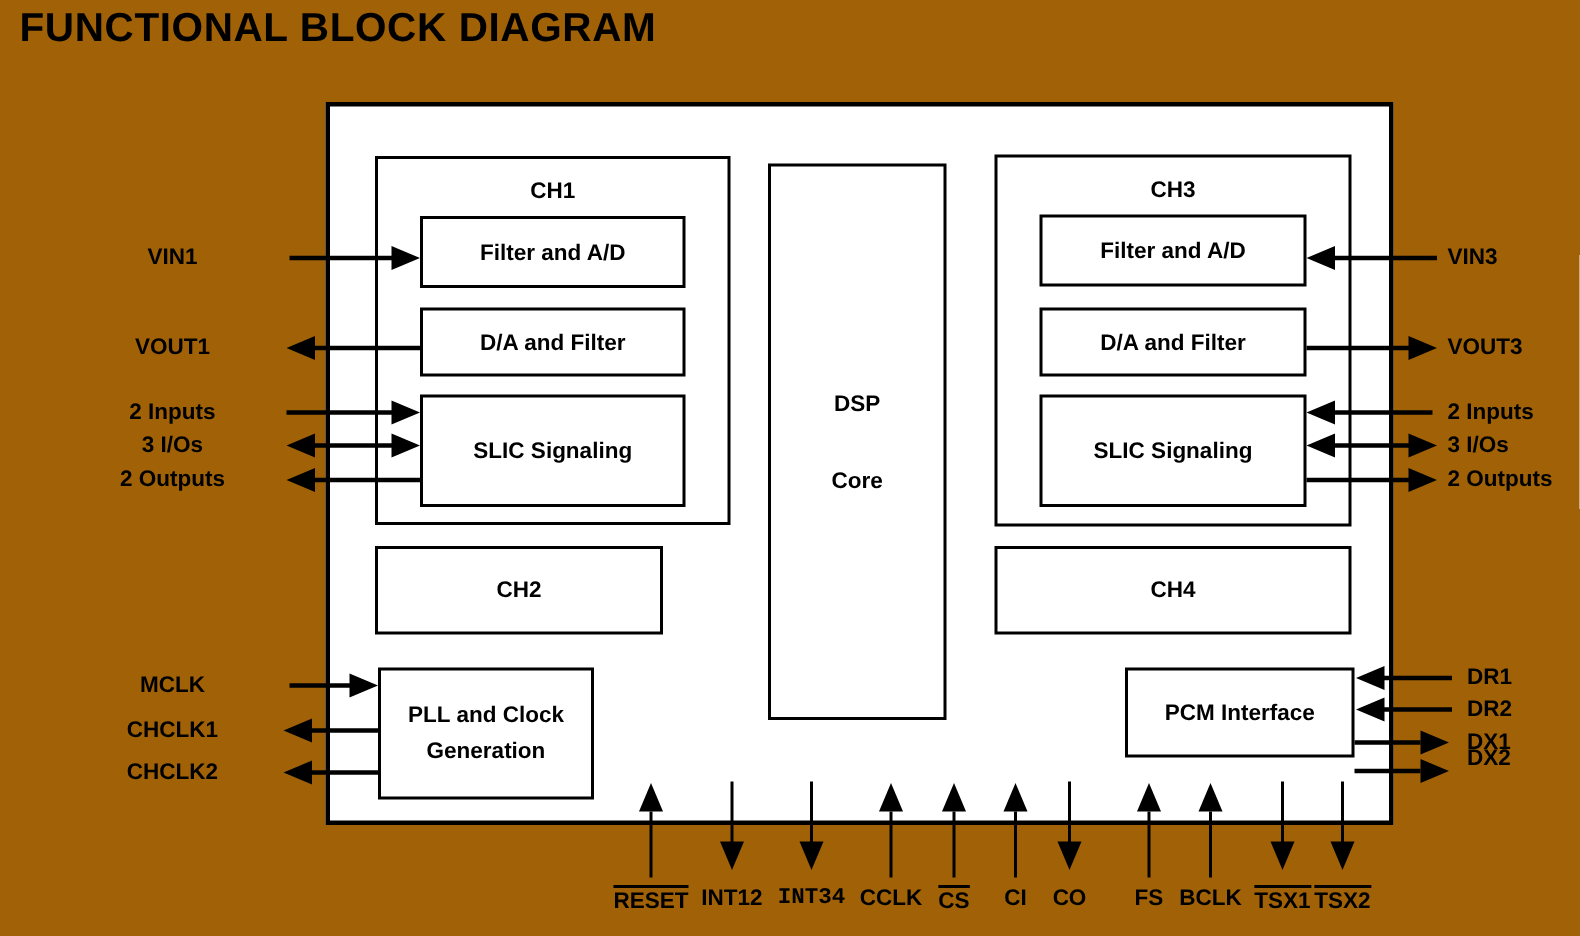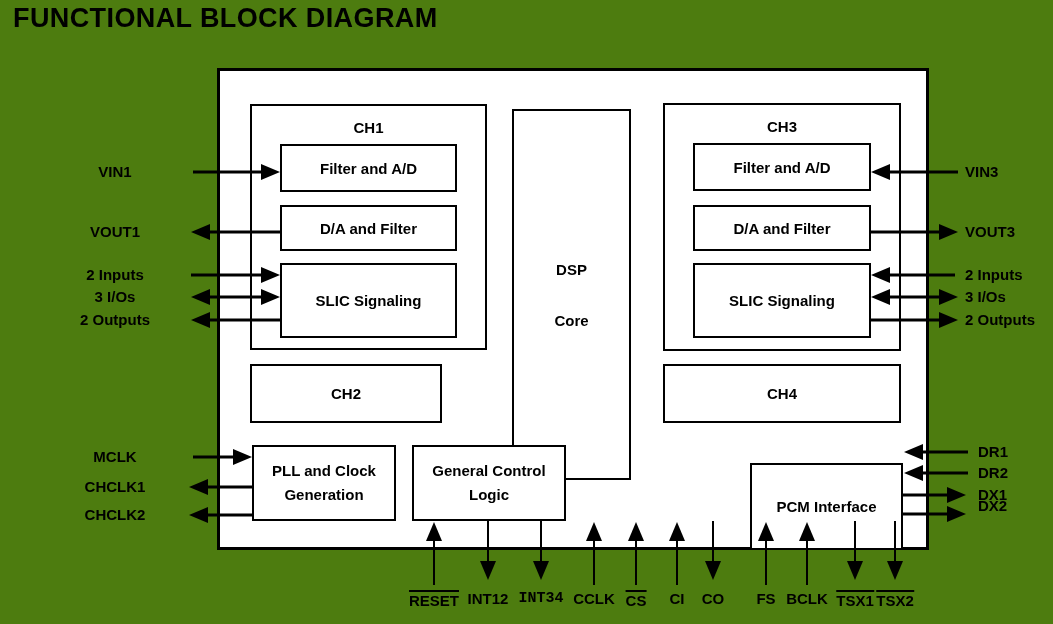--- a/index.html
+++ b/index.html
@@ -1,17 +1,17 @@
 <!DOCTYPE html>
 <html><head>
 <meta charset="utf-8">
 <style>
   html,body{margin:0;padding:0;background:#ffffff;}
   body{width:1053px;height:624px;overflow:hidden;font-family:"Liberation Sans",sans-serif;color:#000;}
-  .diagram{position:relative;width:1053px;height:624px;background:#4d7c0f;}
+  .diagram{position:relative;width:1053px;height:624px;background:#a16207;}
   .title{position:absolute;left:13px;top:3px;font-size:27px;font-weight:bold;letter-spacing:0.4px;white-space:nowrap;}
   .box{position:absolute;border:2px solid #000;box-sizing:border-box;background:#fff;}
   .outer{border-width:3px;}
   .center{display:flex;align-items:center;justify-content:center;text-align:center;}
   .blabel{font-weight:bold;font-size:15px;}
   .chlabel{position:absolute;top:13px;left:0;right:0;text-align:center;font-weight:bold;font-size:15px;}
   .dsp-text{position:absolute;inset:0;display:flex;flex-direction:column;align-items:center;justify-content:center;gap:34px;font-weight:bold;font-size:15px;}
   .two-line{text-align:center;line-height:24px;font-weight:bold;font-size:15px;}
   .lbl{position:absolute;font-weight:bold;font-size:15px;line-height:18px;white-space:nowrap;}
   .left-lbl{left:40px;width:150px;text-align:center;}
@@ -64,33 +64,27 @@
     <span class="blabel">D/A and Filter</span>
   </div>
   <div class="box center" style="left:693px;top:263px;width:178px;height:75px;">
     <span class="blabel">SLIC Signaling</span>
   </div>
 
   <div class="box center" style="left:663px;top:364px;width:238px;height:59px;">
     <span class="blabel">CH4</span>
   </div>
 
-  <div class="box center" style="left:252px;top:445px;width:144px;height:76px;">
+  <div class="box center" style="left:252px;top:445px;width:144px;height:88px;">
     <div class="two-line">
       <div>PLL and Clock</div>
       <div>Generation</div>
     </div>
   </div>
-  <div class="box center" style="left:412px;top:445px;width:154px;height:76px;">
-    <div class="two-line">
-      <div>General Control</div>
-      <div>Logic</div>
-    </div>
-  </div>
-  <div class="box center" style="left:750px;top:445px;width:153px;height:87px;margin-top:18px;">
+  <div class="box center" style="left:750px;top:445px;width:153px;height:60px;">
     <span class="blabel">PCM Interface</span>
   </div>
 
   <div class="lbl left-lbl" style="top:163px;">VIN1</div>
   <div class="lbl left-lbl" style="top:223px;">VOUT1</div>
   <div class="lbl left-lbl" style="top:266px;">2 Inputs</div>
   <div class="lbl left-lbl" style="top:288px;">3 I/Os</div>
   <div class="lbl left-lbl" style="top:311px;">2 Outputs</div>
   <div class="lbl left-lbl" style="top:448px;">MCLK</div>
   <div class="lbl left-lbl" style="top:478px;">CHCLK1</div>

